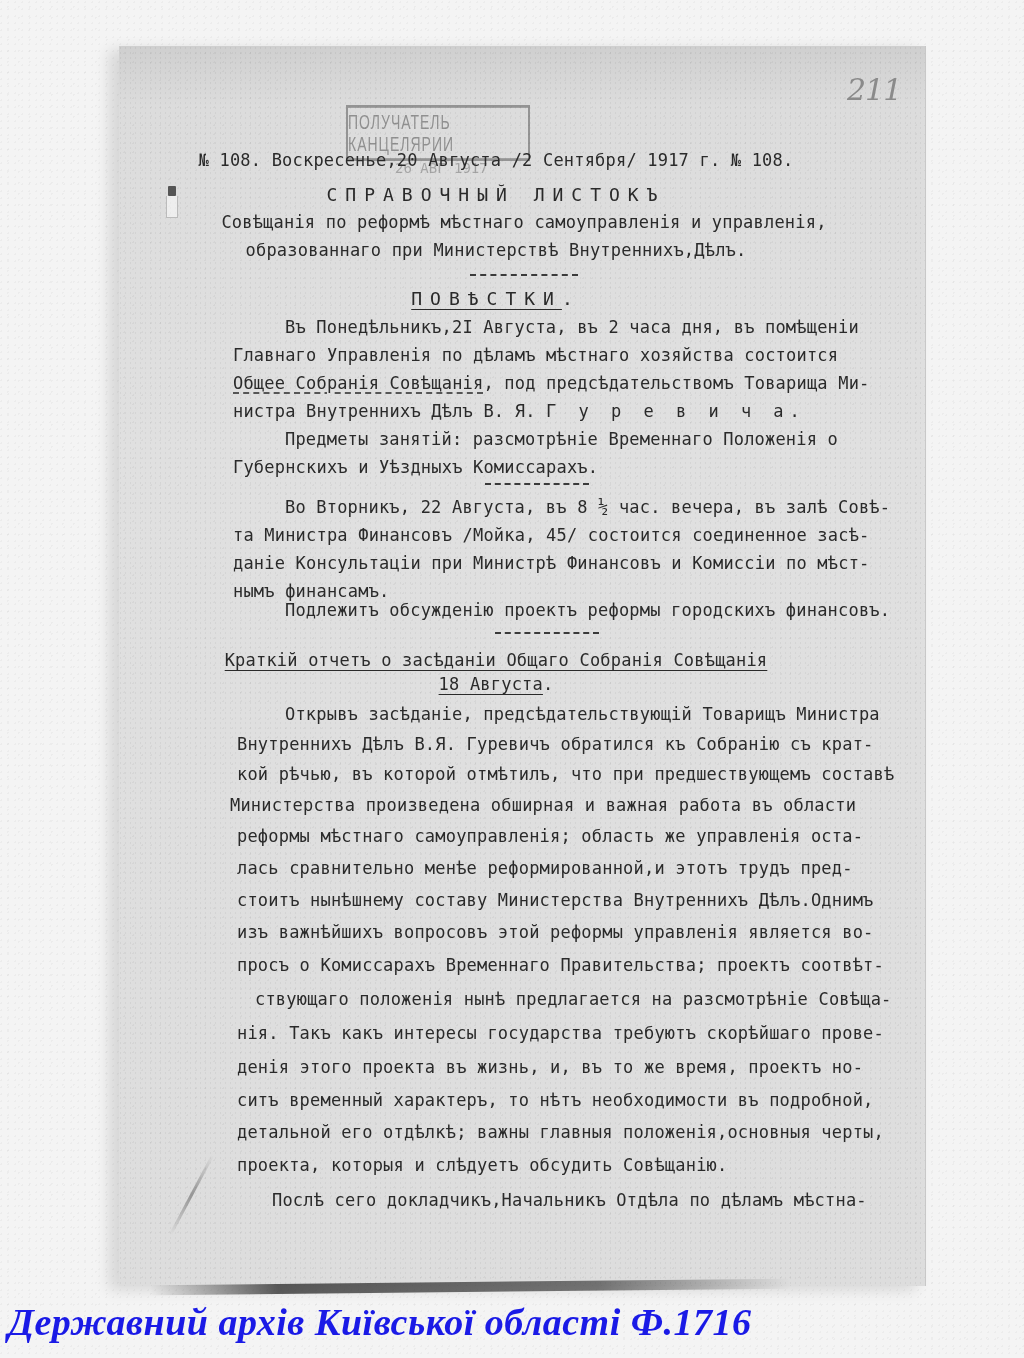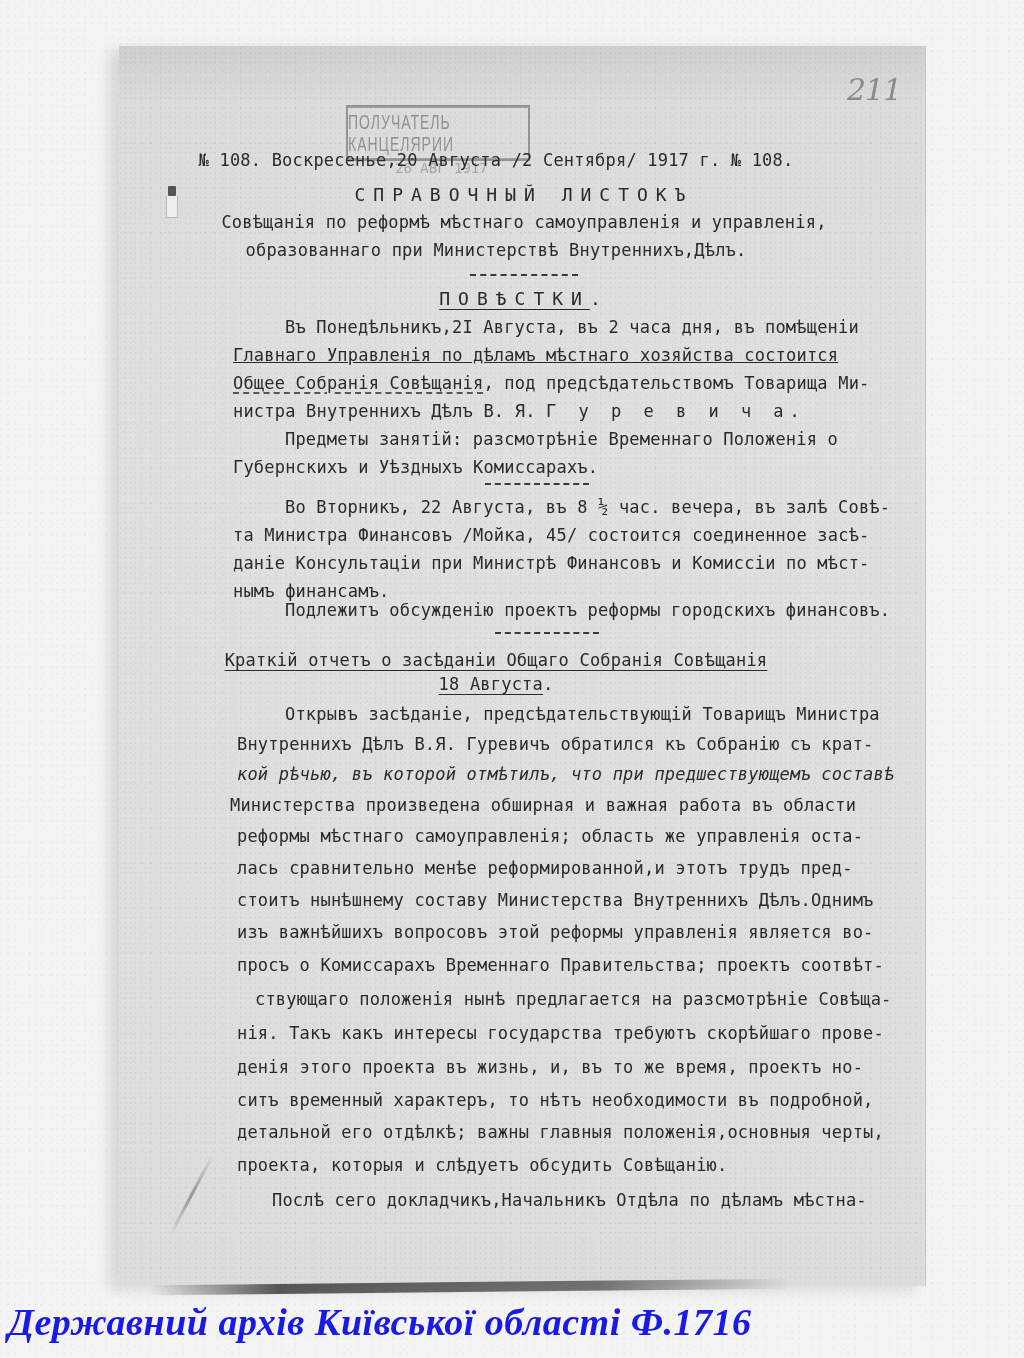--- a/index.html
+++ b/index.html
@@ -38,21 +38,21 @@
     border-radius: 4px;
   }
   .line {
     position: absolute;
     white-space: nowrap;
     color: #2a2a2a;
     font-size: 17px;
     letter-spacing: 0.2px;
   }
   .center { left: 0; width: 992px; text-align: center; }
-  .title-spaced { letter-spacing: 8px; font-size: 18px; padding-left: 28px; }
+  .title-spaced { letter-spacing: 8px; font-size: 18px; }
   .u { text-decoration: underline; text-underline-offset: 4px; margin-top: 32px; }
   .dash {
     position: absolute;
     height: 0;
     border-top: 2px dashed #3a3a3a;
   }
   .stamp {
     position: absolute;
     left: 346px; top: 113px;
     width: 180px; height: 36px;
@@ -128,21 +128,21 @@
 <div class="line center" style="top:212px;padding-left:28px;">Совѣщанія по реформѣ мѣстнаго самоуправленія и управленія,</div>
 <div class="line center" style="top:240px;">образованнаго при Министерствѣ Внутреннихъ,Дѣлъ.</div>
 
 <div class="dash" style="left:470px; top:274px; width:108px;"></div>
 
 <div class="line center title-spaced" style="top:288px;">
   <span class="u">ПОВѢСТКИ</span><span>.</span>
 </div>
 
 <div class="line" style="left:285px; top:317px;">Въ Понедѣльникъ,2I Августа, въ 2 часа дня, въ помѣщенiи</div>
-<div class="line" style="left:233px; top:345px;text-decoration:underline;">Главнаго Управленія по дѣламъ мѣстнаго хозяйства состоится</div>
+<div class="line" style="left:233px; top:345px;">Главнаго Управленія по дѣламъ мѣстнаго хозяйства состоится</div>
 <div class="line" style="left:233px; top:373px;">
   <span class="u" style="text-decoration-style:dashed;">Общее Собранія Совѣщанія</span>,
   <span>под предсѣдательствомъ Товарища Ми-</span>
 </div>
 <div class="line" style="left:233px; top:401px;">
   <span>нистра Внутреннихъ Дѣлъ В. Я.</span>
   <span class="name-spaced">Г у р е в и ч а.</span>
 </div>
 <div class="line" style="left:285px; top:429px;">Предметы занятій: разсмотрѣніе Временнаго Положенія о</div>
 <div class="line" style="left:233px; top:457px;">Губернскихъ и Уѣздныхъ Комиссарахъ.</div>
@@ -159,21 +159,21 @@
 
 <div class="line center" style="top:650px;">
   <span class="u">Краткій отчетъ о засѣданіи Общаго Собранія Совѣщанія</span>
 </div>
 <div class="line center" style="top:674px;">
   <span class="u">18 Августа</span><span>.</span>
 </div>
 
 <div class="line" style="left:285px; top:704px;">Открывъ засѣданіе, предсѣдательствующій Товарищъ Министра</div>
 <div class="line" style="left:237px; top:734px;">Внутреннихъ Дѣлъ В.Я. Гуревичъ обратился къ Собранію  съ крат-</div>
-<div class="line" style="left:237px; top:764px;font-style:italic;">кой рѣчью, въ которой отмѣтилъ, что при предшествующемъ составѣ</div>
+<div class="line" style="left:237px; top:764px;">кой рѣчью, въ которой отмѣтилъ, что при предшествующемъ составѣ</div>
 <div class="line" style="left:230px; top:795px;">Министерства произведена обширная и важная работа въ области</div>
 <div class="line" style="left:237px; top:826px;">реформы мѣстнаго самоуправленія; область же управленія  оста-</div>
 <div class="line" style="left:237px; top:858px;text-align:center;">лась  сравнительно менѣе реформированной,и этотъ трудъ  пред-</div>
 <div class="line" style="left:237px; top:890px;">стоитъ нынѣшнему составу Министерства Внутреннихъ Дѣлъ.Однимъ</div>
 <div class="line" style="left:237px; top:922px;">изъ важнѣйшихъ вопросовъ этой реформы управленія является во-</div>
 <div class="line" style="left:237px; top:955px;">просъ о Комиссарахъ Временнаго Правительства; проектъ соотвѣт-</div>
 <div class="line" style="left:226px; top:989px;margin-left:29px;">ствующаго положенія нынѣ предлагается на разсмотрѣніе Совѣща-</div>
 <div class="line" style="left:237px; top:1023px;">нія. Такъ какъ интересы государства требуютъ скорѣйшаго прове-</div>
 <div class="line" style="left:237px; top:1057px;">денія этого проекта въ жизнь, и, въ то же время, проектъ но-</div>
 <div class="line" style="left:237px; top:1090px;">ситъ временный характеръ, то нѣтъ необходимости въ подробной,</div>

